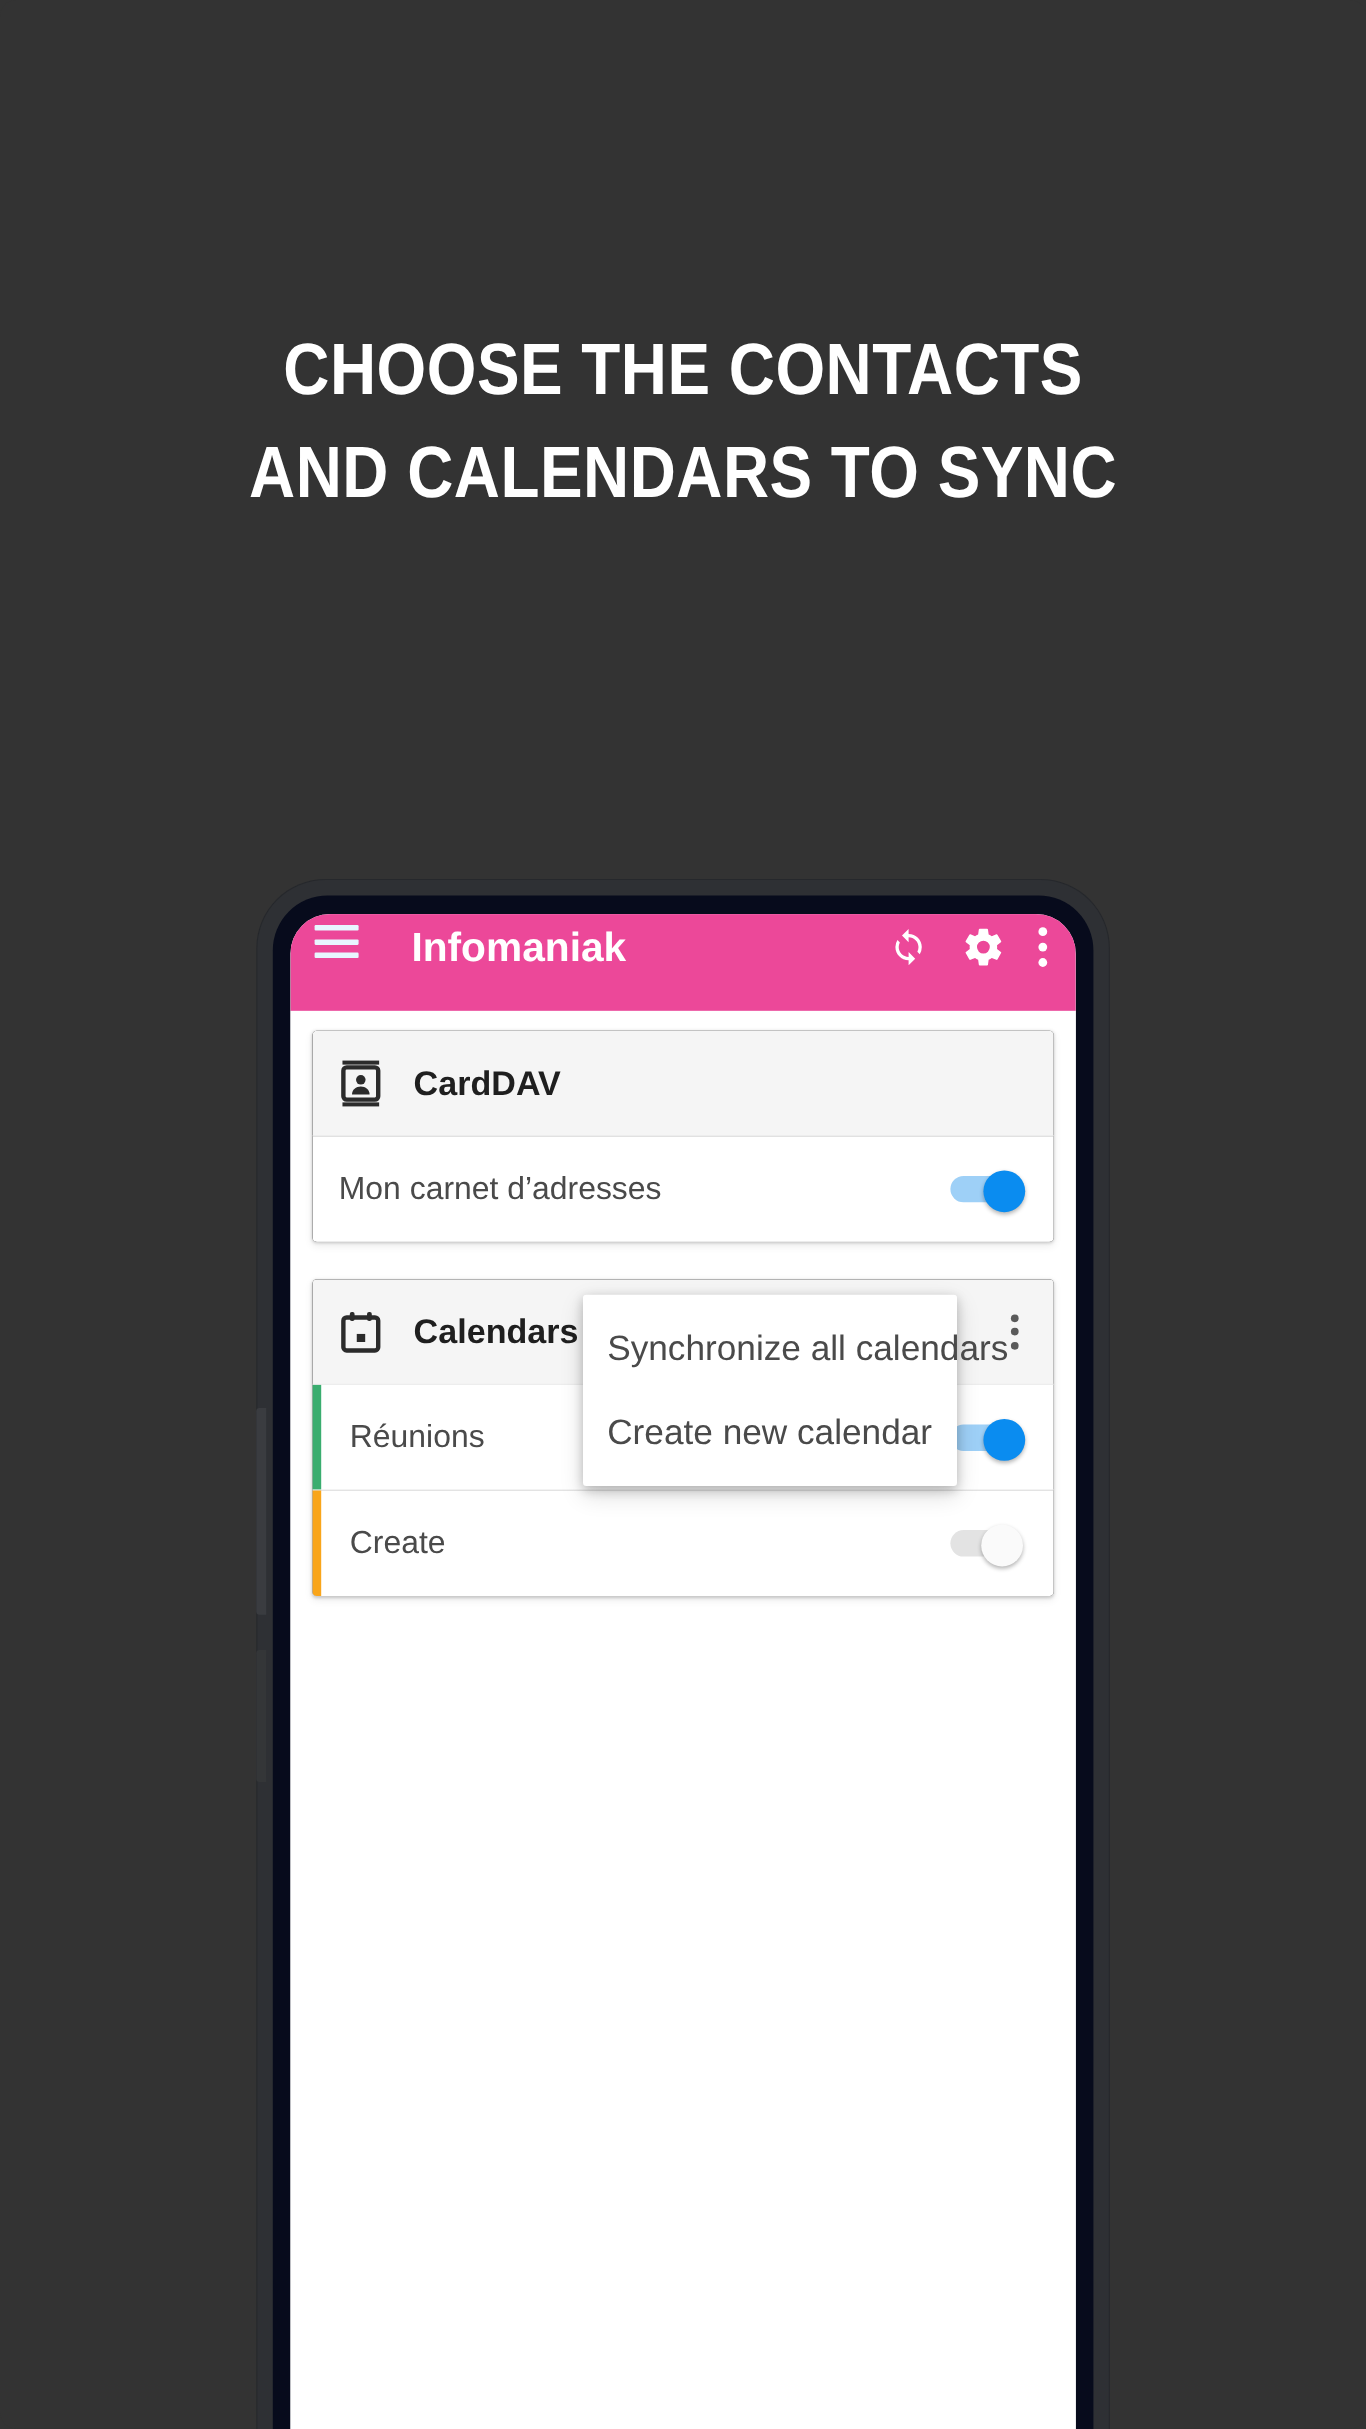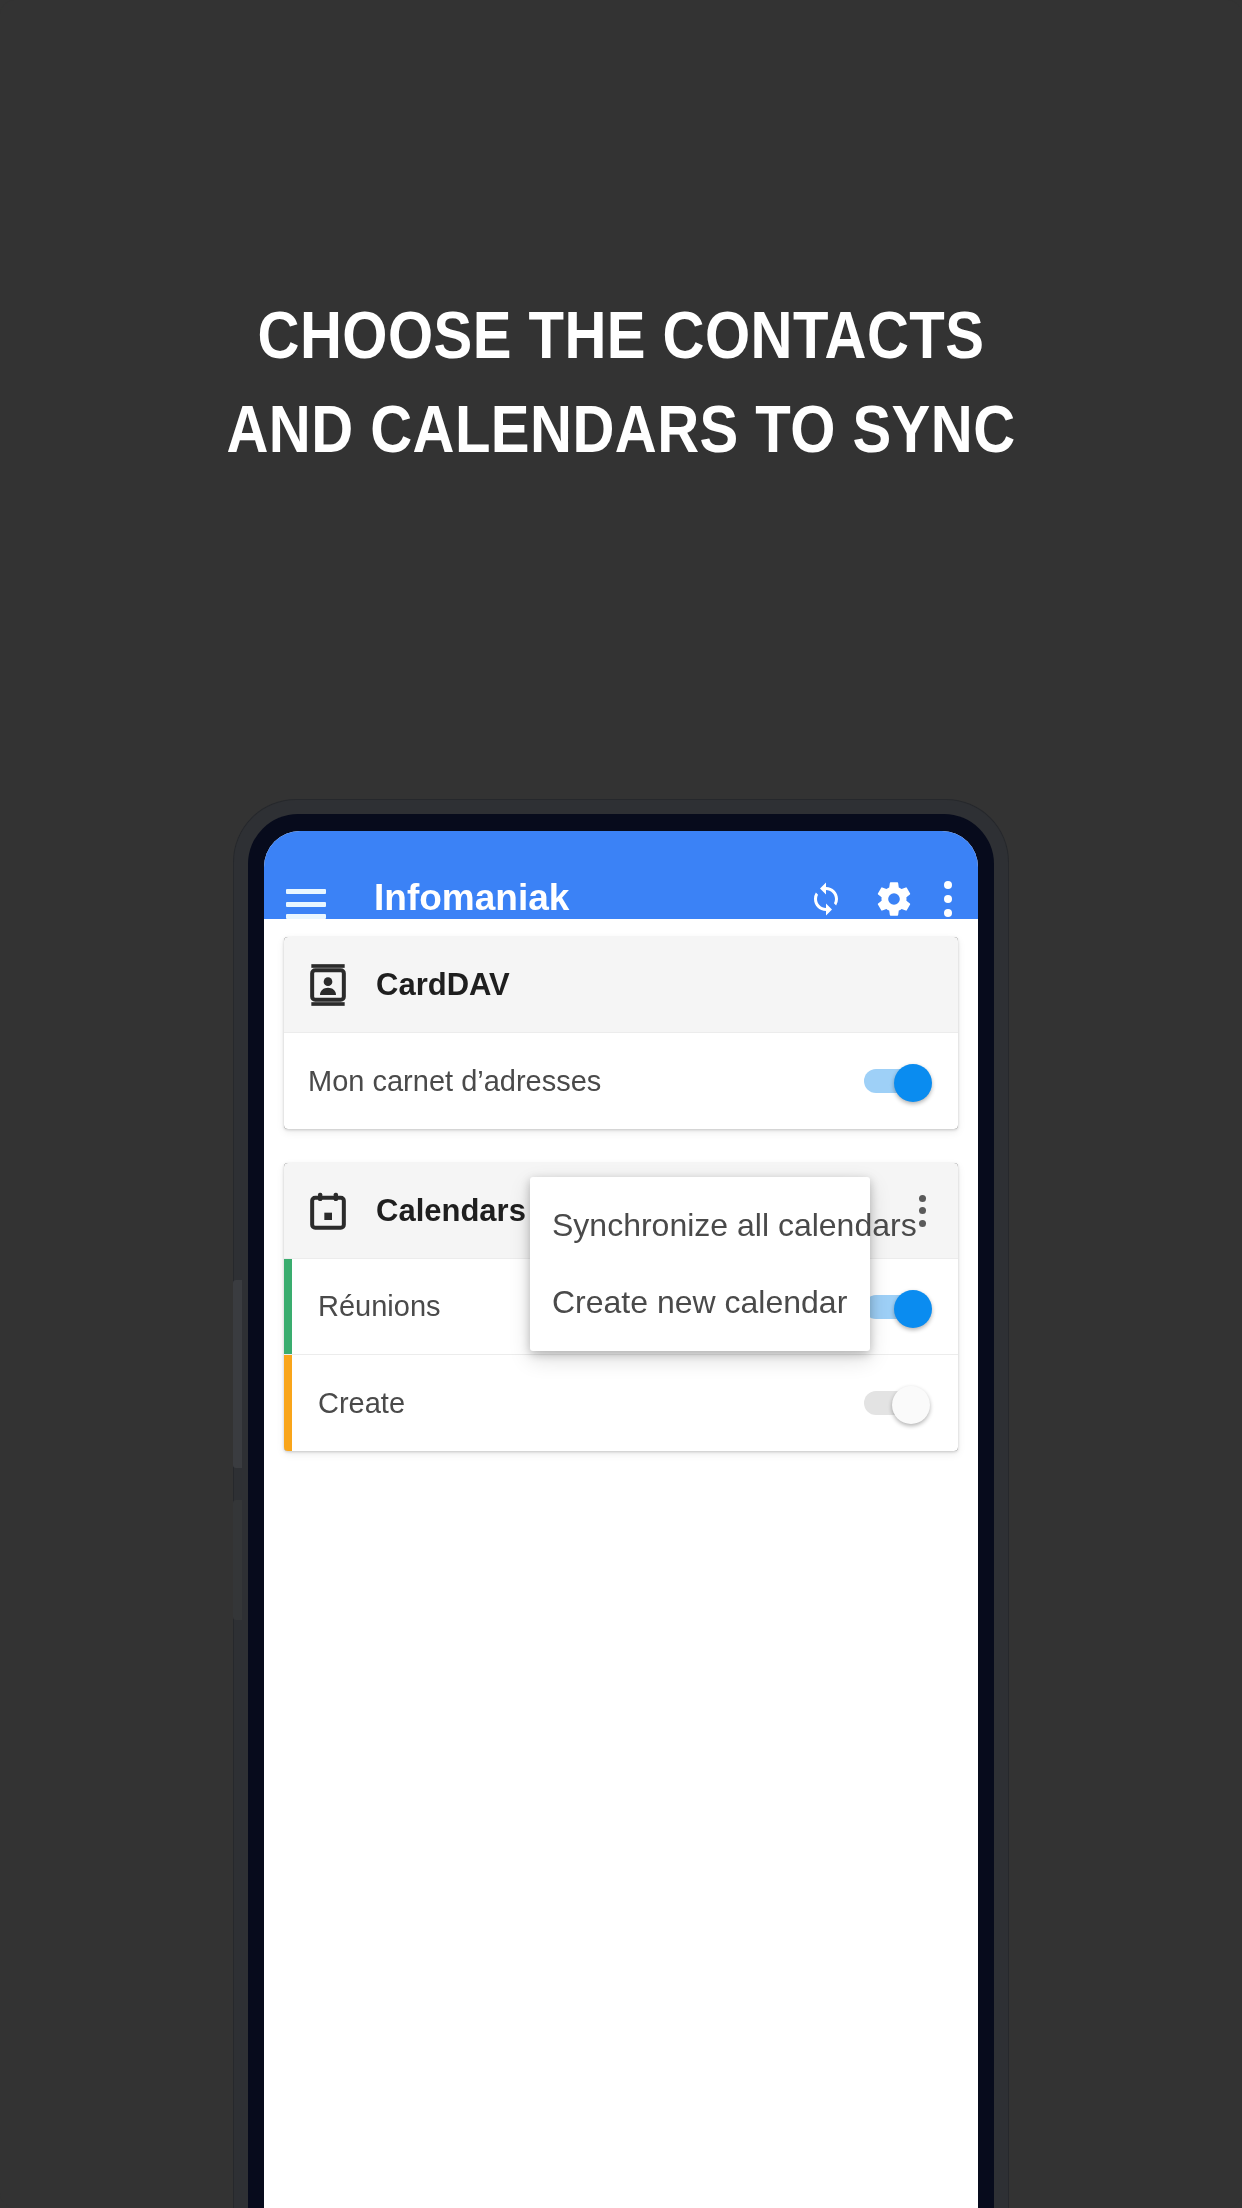--- a/index.html
+++ b/index.html
@@ -171,24 +171,24 @@
     font-size: 27px;
     font-weight: bold;
     letter-spacing: 0;
     margin-left: 3px;
   }
 
   
   .appbar {
     position: relative;
     height: 88px;
-    background: #3b82f6;
+    background: #ec4899;
     display: flex;
-    align-items: flex-end;
-    padding: 0 22px;
+    align-items: flex-start;
+    padding: 10px 22px;
   }
   .hamburger {
     width: 40px; height: 30px;
     display: flex; flex-direction: column; justify-content: space-between;
     cursor: pointer;
   }
   .hamburger span {
     display: block; height: 5px; width: 100%;
     background: #e8f6ff; border-radius: 1px;
   }

